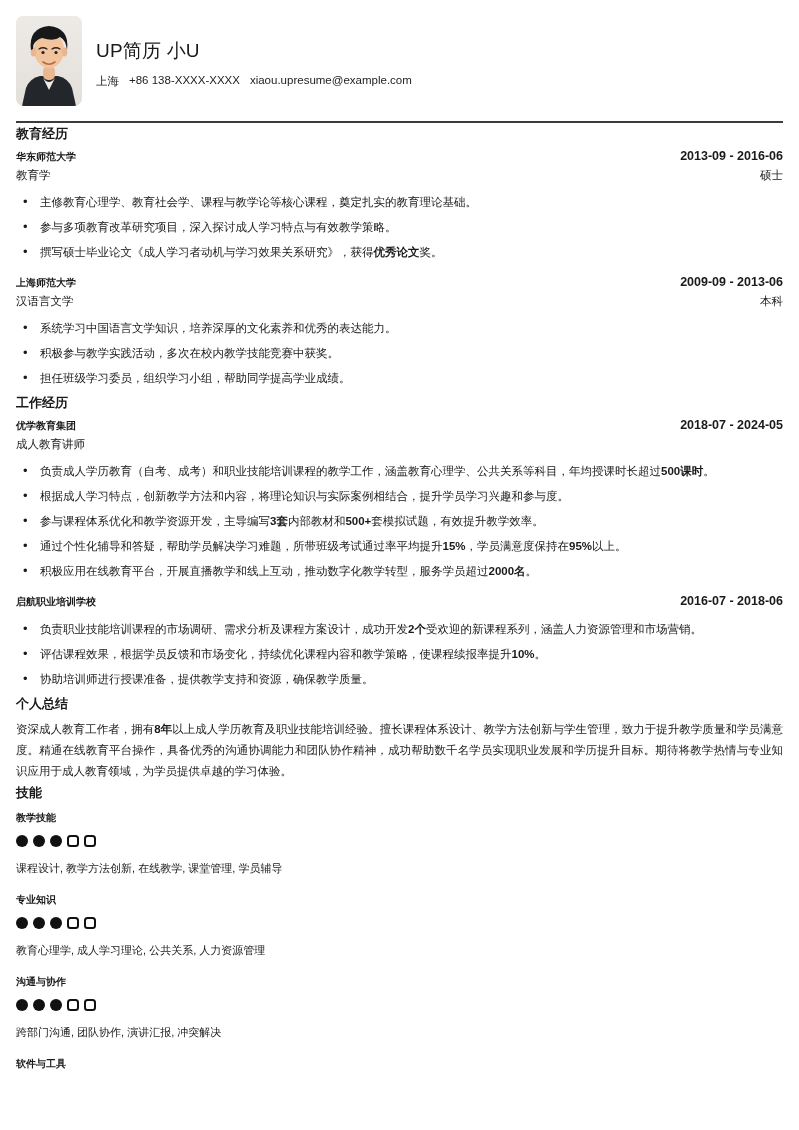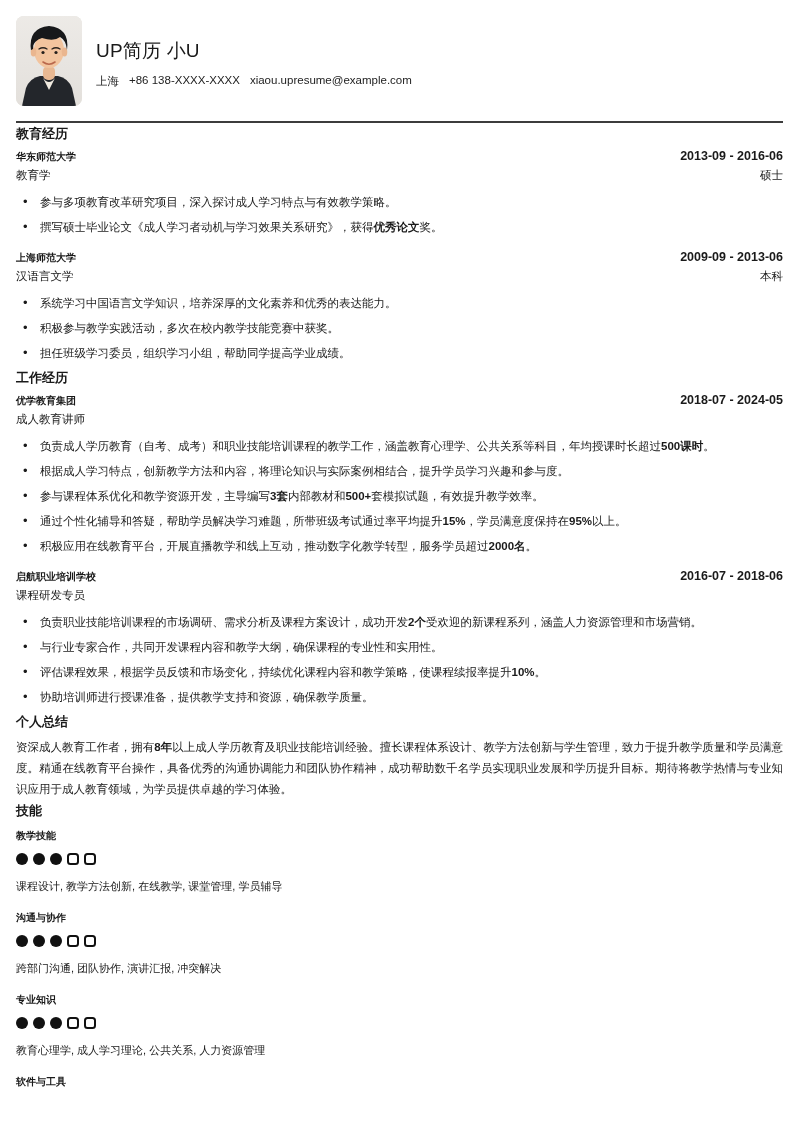--- a/index.html
+++ b/index.html
@@ -120,20 +120,21 @@
   <div class="entry">
     <div class="entry-head">
       <span class="entry-org">华东师范大学</span>
       <span class="entry-date">2013-09 - 2016-06</span>
     </div>
     <div class="entry-sub">
       <span class="entry-role">教育学</span>
       <span class="entry-degree">硕士</span>
     </div>
     <ul class="bullets">
+            <li>主修教育心理学、教育社会学、课程与教学论等核心课程，奠定扎实的教育理论基础。</li>
             <li>参与多项教育改革研究项目，深入探讨成人学习特点与有效教学策略。</li>
             <li>撰写硕士毕业论文《成人学习者动机与学习效果关系研究》，获得<b>优秀论文</b>奖。</li>
           </ul>
   </div>
 
   <div class="entry">
     <div class="entry-head">
       <span class="entry-org">上海师范大学</span>
       <span class="entry-date">2009-09 - 2013-06</span>
     </div>
@@ -169,27 +170,22 @@
             <li>通过个性化辅导和答疑，帮助学员解决学习难题，所带班级考试通过率平均提升<b>15%</b>，学员满意度保持在<b>95%</b>以上。</li>
             <li>积极应用在线教育平台，开展直播教学和线上互动，推动数字化教学转型，服务学员超过<b>2000名</b>。</li>
           </ul>
   </div>
 
   <div class="entry">
     <div class="entry-head">
       <span class="entry-org">启航职业培训学校</span>
       <span class="entry-date">2016-07 - 2018-06</span>
     </div>
-    <div class="entry-sub">
-      <span class="entry-role">课程研发专员</span>
-      <span class="entry-degree"></span>
-    </div>
     <ul class="bullets">
             <li>负责职业技能培训课程的市场调研、需求分析及课程方案设计，成功开发<b>2个</b>受欢迎的新课程系列，涵盖人力资源管理和市场营销。</li>
-            <li>与行业专家合作，共同开发课程内容和教学大纲，确保课程的专业性和实用性。</li>
             <li>评估课程效果，根据学员反馈和市场变化，持续优化课程内容和教学策略，使课程续报率提升<b>10%</b>。</li>
             <li>协助培训师进行授课准备，提供教学支持和资源，确保教学质量。</li>
           </ul>
   </div>
 </div>
   </div>
 
   <div class="section">
     <div class="section-title">个人总结</div>
     <div class="summary-text">资深成人教育工作者，拥有<b>8年</b>以上成人学历教育及职业技能培训经验。擅长课程体系设计、教学方法创新与学生管理，致力于提升教学质量和学员满意度。精通在线教育平台操作，具备优秀的沟通协调能力和团队协作精神，成功帮助数千名学员实现职业发展和学历提升目标。期待将教学热情与专业知识应用于成人教育领域，为学员提供卓越的学习体验。</div>
@@ -204,43 +200,43 @@
             <span class="dot filled"></span>
             <span class="dot filled"></span>
             <span class="dot filled"></span>
             <span class="dot empty"></span>
             <span class="dot empty"></span>
           </div>
     <div class="skill-items">课程设计, 教学方法创新, 在线教学, 课堂管理, 学员辅导</div>
   </div>
 
   <div class="skill-group">
+    <div class="skill-name">专业知识</div>
+    <div class="skill-dots">
+            <span class="dot filled"></span>
+            <span class="dot filled"></span>
+            <span class="dot filled"></span>
+            <span class="dot empty"></span>
+            <span class="dot empty"></span>
+          </div>
+    <div class="skill-items">教育心理学, 成人学习理论, 公共关系, 人力资源管理</div>
+  </div>
+
+  <div class="skill-group">
     <div class="skill-name">沟通与协作</div>
     <div class="skill-dots">
             <span class="dot filled"></span>
             <span class="dot filled"></span>
             <span class="dot filled"></span>
             <span class="dot empty"></span>
             <span class="dot empty"></span>
           </div>
     <div class="skill-items">跨部门沟通, 团队协作, 演讲汇报, 冲突解决</div>
   </div>
 
   <div class="skill-group">
-    <div class="skill-name">专业知识</div>
-    <div class="skill-dots">
-            <span class="dot filled"></span>
-            <span class="dot filled"></span>
-            <span class="dot filled"></span>
-            <span class="dot empty"></span>
-            <span class="dot empty"></span>
-          </div>
-    <div class="skill-items">教育心理学, 成人学习理论, 公共关系, 人力资源管理</div>
-  </div>
-
-  <div class="skill-group">
     <div class="skill-name">软件与工具</div>
 
   </div>
 </div>
   </div>
 
 </div>
 
 </body></html>

